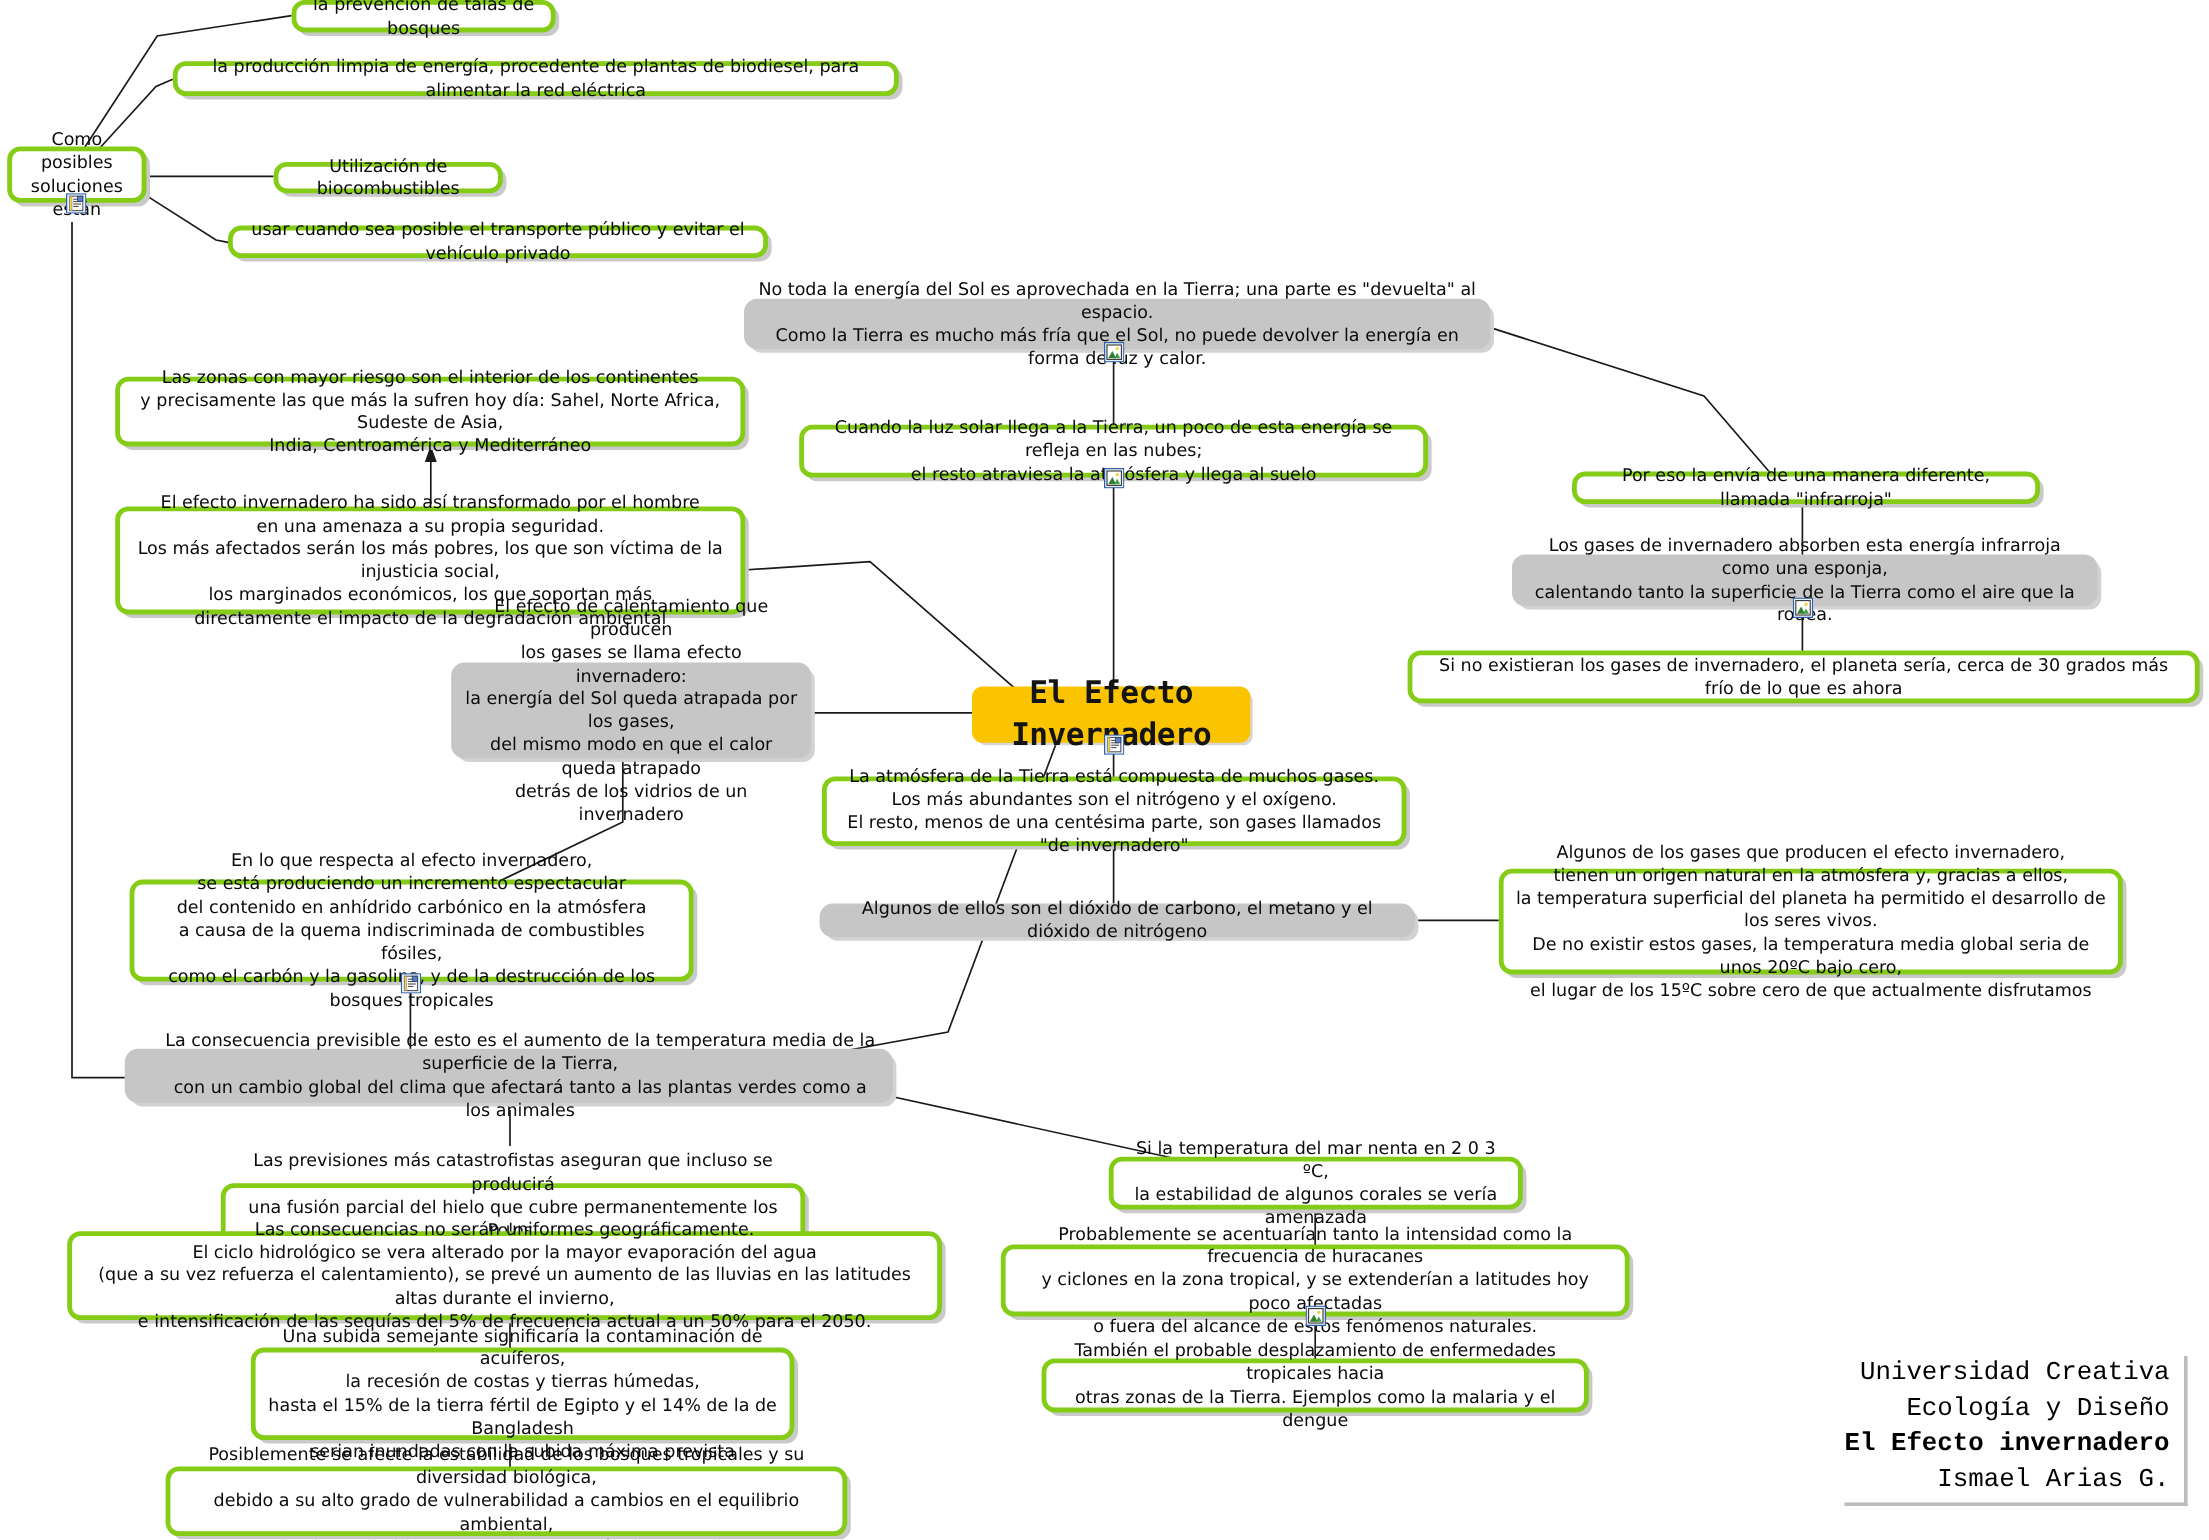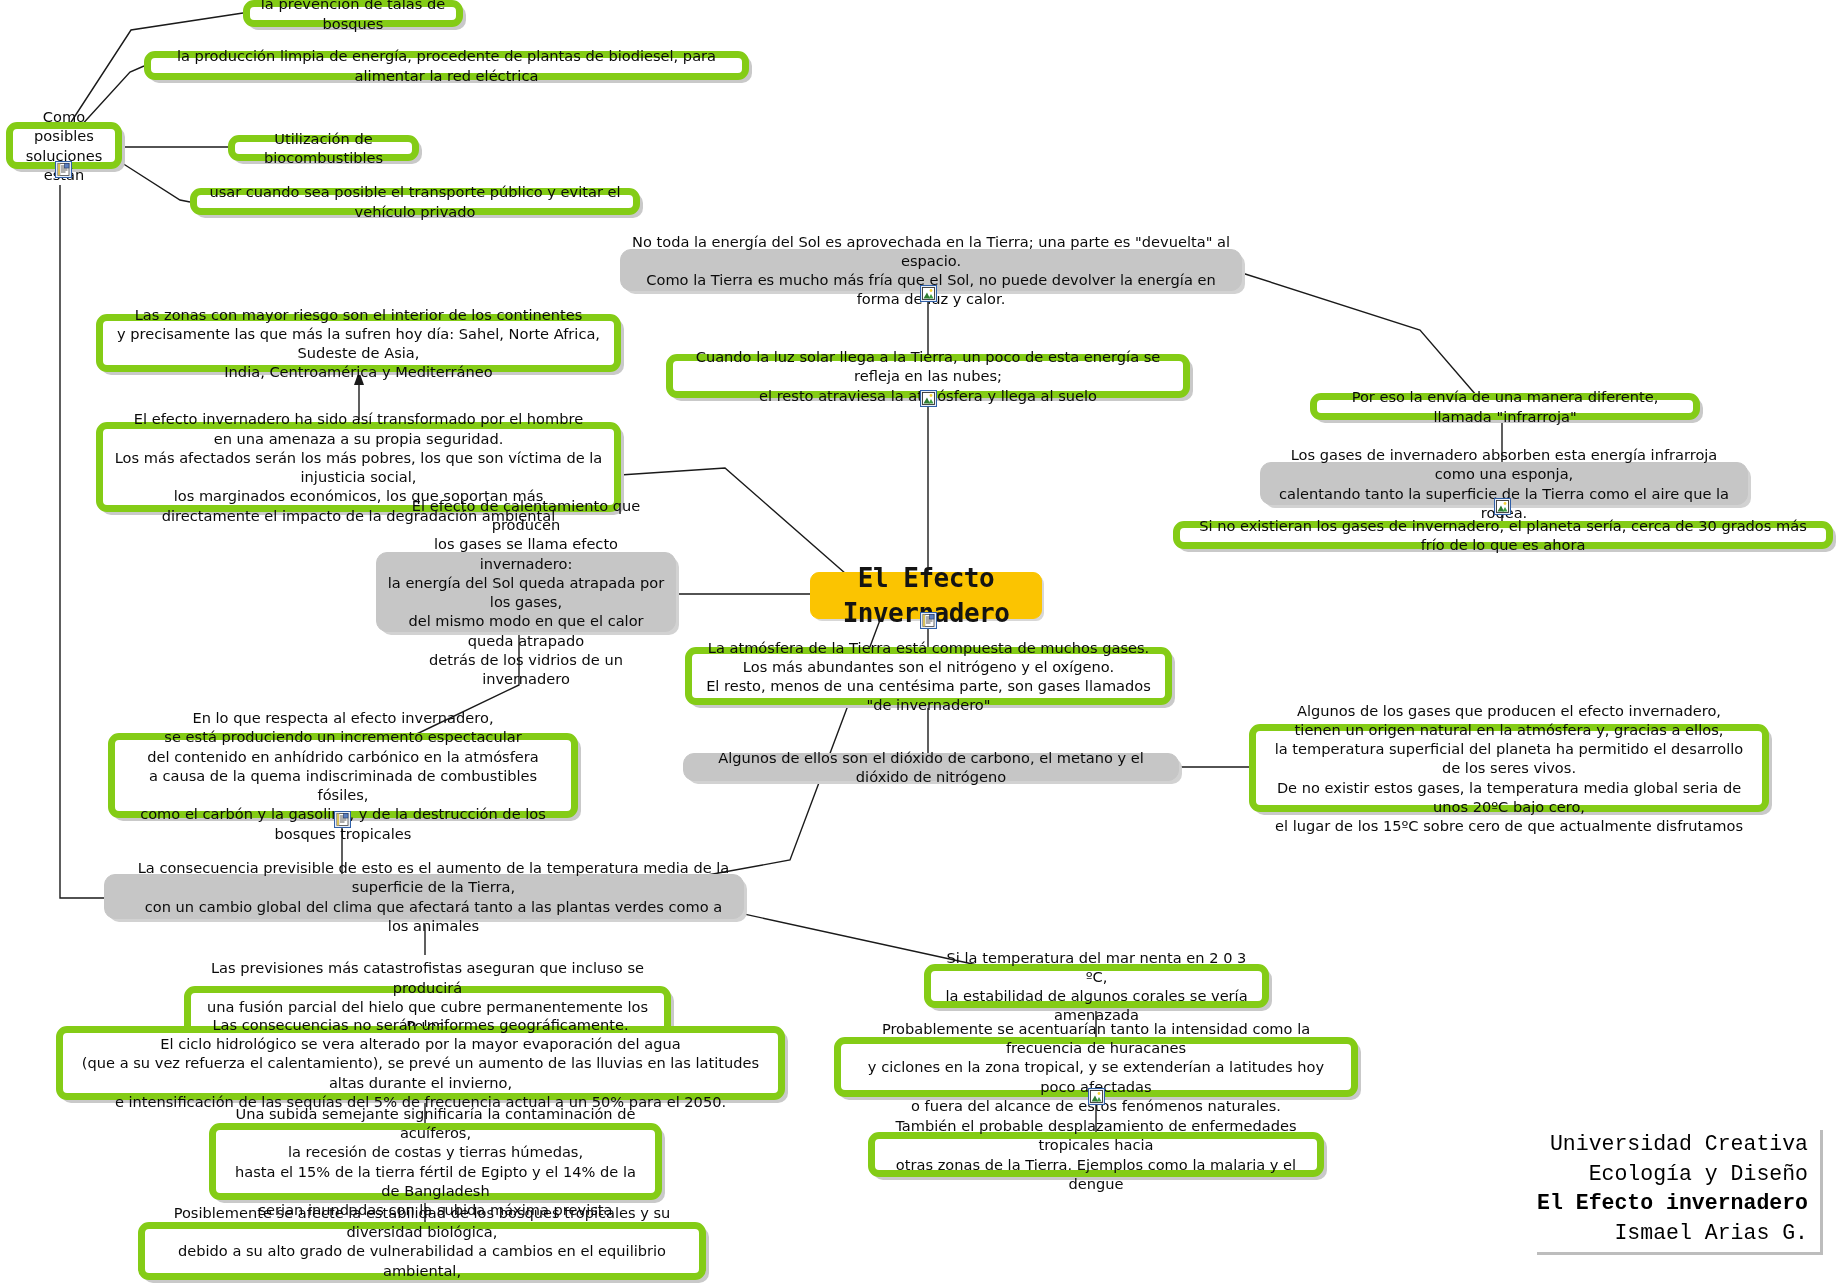--- a/index.html
+++ b/index.html
@@ -34,21 +34,21 @@
     color: #0a0a0a;
     padding: 5px 10px;
     display: flex;
     align-items: center;
     justify-content: center;
     white-space: pre-line;
     z-index: 5;
   }
   .node.white {
     background: #ffffff;
-    border: 7px solid #84cc16;
+    border: 4px solid #84cc16;
     box-shadow: 4px 4px 0 -1px #c9c9c9;
   }
   .node.gray {
     background: #c6c6c6;
     border: 1px solid #c6c6c6;
     box-shadow: 4px 4px 0 -1px #d2d2d2;
   }
   .node.root {
     background: #fbc401;
     border: 1px solid #fbc401;
@@ -203,21 +203,21 @@
   <div class="badge" style="left:1494px; top:498px;">
     <svg viewBox="0 0 17 17" width="17" height="17">
       <rect x="0.5" y="0.5" width="16" height="16" fill="#e8eef7" stroke="#2f5fa8" stroke-width="1"></rect>
       <rect x="2.5" y="2.5" width="12" height="12" fill="#ffffff" stroke="#333" stroke-width="0.9"></rect>
       <circle cx="11" cy="5.5" r="1.4" fill="#f5d33a"></circle>
       <polygon points="3.5,13.5 7,7.5 10,13.5" fill="#2f7d32"></polygon>
       <polygon points="8.5,13.5 11,9 13.5,13.5" fill="#3f9c43"></polygon>
     </svg>
   </div>
 
-  <div class="node white" style="left:1173px; top:521px; width:660px; height:28px;">Si no existieran los gases de invernadero, el planeta sería, cerca de 30 grados más frío de lo que es ahora</div>
+  <div class="node white" style="left:1173px; top:542px; width:660px; height:44px;">Si no existieran los gases de invernadero, el planeta sería, cerca de 30 grados más frío de lo que es ahora</div>
 
   <div class="node white" style="left:96px; top:314px; width:525px; height:58px;">Las zonas con mayor riesgo son el interior de los continentes
 y precisamente las que más la sufren hoy día: Sahel, Norte Africa, Sudeste de Asia,
 India, Centroamérica y Mediterráneo</div>
 
   <div class="node white" style="left:96px; top:422px; width:525px; height:90px;">El efecto invernadero ha sido así transformado por el hombre
 en una amenaza a su propia seguridad.
 Los más afectados serán los más pobres, los que son víctima de la injusticia social,
 los marginados económicos, los que soportan más
 directamente el impacto de la degradación ambiental</div>

